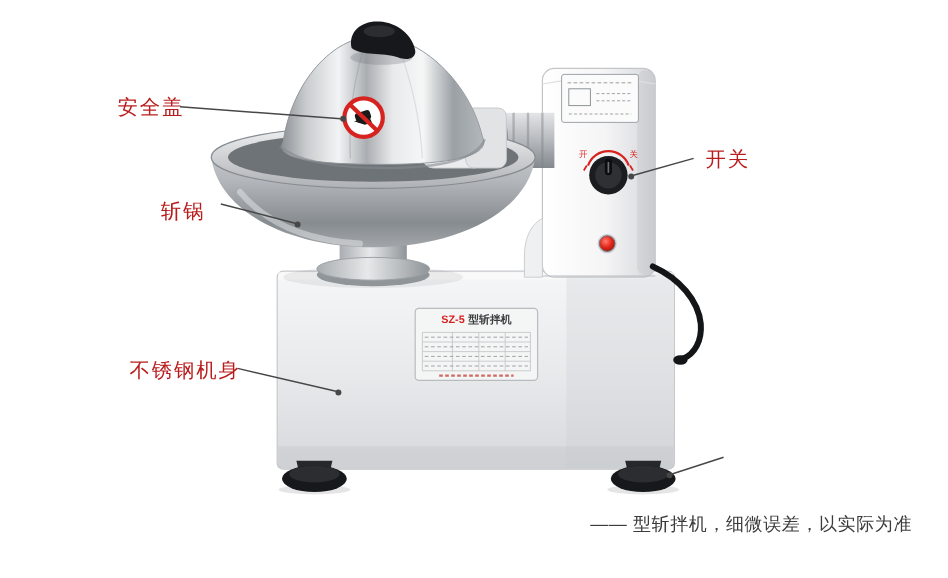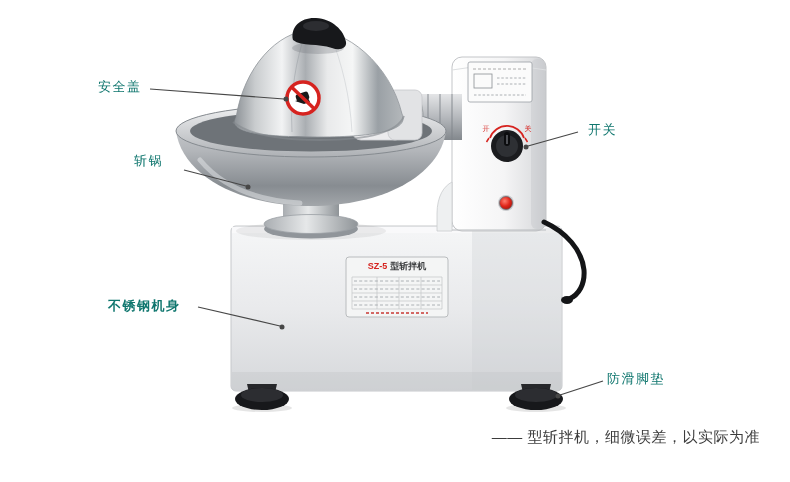--- a/index.html
+++ b/index.html
@@ -1,22 +1,22 @@
 <!DOCTYPE html>
 <html><head>
 <meta charset="utf-8">
 <style>
   html,body{margin:0;padding:0;background:#ffffff;}
   body{font-family:"Liberation Sans","DejaVu Sans",sans-serif;}
   .stage{position:relative;width:790px;height:482px;background:#ffffff;overflow:hidden;}
   .stage > svg{position:absolute;left:0;top:0;}
-  .callout{position:absolute;font-size:13px;color:#0f766e;letter-spacing:1.5px;white-space:nowrap;font-weight:500;}
+  .callout{position:absolute;font-size:17px;color:#b91c1c;letter-spacing:1.5px;white-space:nowrap;font-weight:500;}
   .callout-safety{left:98px;top:78px;}
-  .callout-bowl{left:134px;top:152px;}
-  .callout-body{left:108px;top:297px;font-weight:bold;}
+  .callout-bowl{left:134px;top:165px;}
+  .callout-body{left:108px;top:297px;}
   .callout-switch{left:588px;top:121px;}
   .callout-foot{left:607px;top:370px;}
   .disclaimer{position:absolute;right:30px;top:428px;font-size:15px;color:#3c3c3c;letter-spacing:0.5px;}
 </style>
 </head>
 <body>
 
 <div class="stage">
 
   <svg width="790" height="482" viewBox="0 0 790 482">
@@ -192,16 +192,15 @@
       <circle cx="526" cy="147" r="2.5" fill="#474747" stroke="none"></circle>
       <line x1="603" y1="381" x2="560" y2="395"></line>
       <circle cx="558" cy="396" r="2.5" fill="#474747" stroke="none"></circle>
     </g>
   </svg>
 
   <div class="callout callout-safety">安全盖</div>
   <div class="callout callout-bowl">斩锅</div>
   <div class="callout callout-body">不锈钢机身</div>
   <div class="callout callout-switch">开关</div>
-  <div class="callout callout-foot">防滑脚垫</div>
 
   <div class="disclaimer">—— 型斩拌机，细微误差，以实际为准</div>
 </div>
 
 </body></html>

